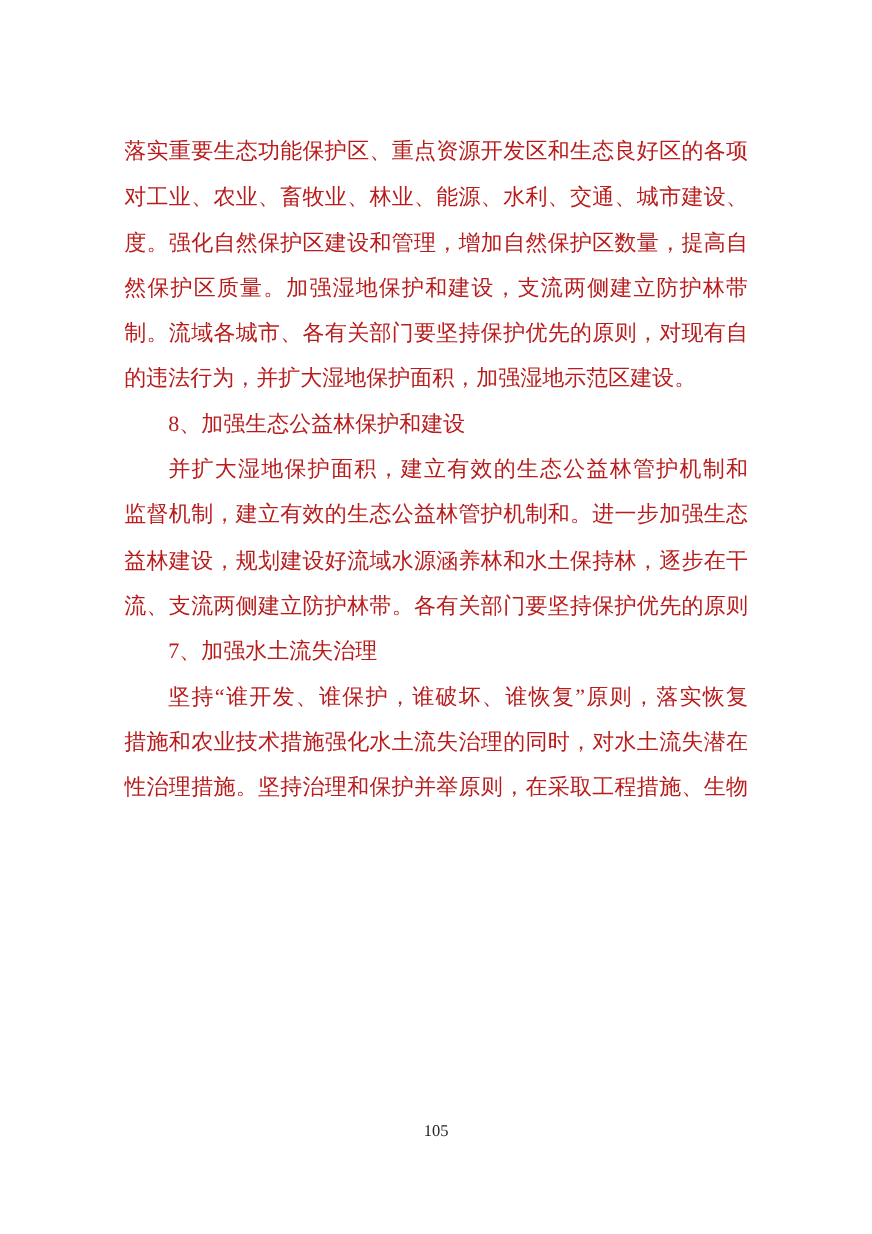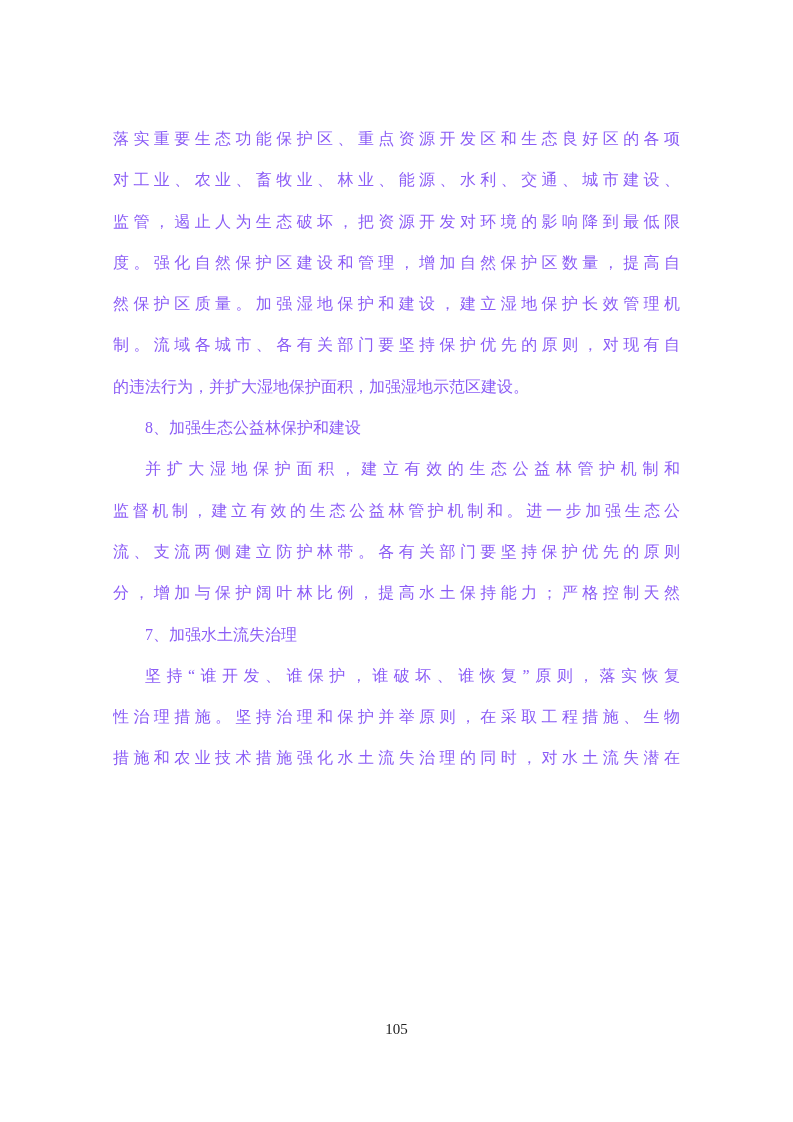--- a/index.html
+++ b/index.html
@@ -13,23 +13,23 @@
     height: 1122px;
     background: #ffffff;
     overflow: hidden;
     font-family: "Liberation Serif", "DejaVu Serif", serif;
   }
   .body-text {
     position: absolute;
     left: 113px;
     top: 118px;
     width: 567px;
-    font-size: 16px;
+    font-size: 20px;
     line-height: 41.3px;
-    color: #8b5cf6;
+    color: #b91c1c;
     font-weight: 400;
   }
   .paragraph {
     margin: 0;
     padding: 0;
   }
   .line {
     height: 41.3px;
     overflow: hidden;
     text-align: justify;
@@ -55,40 +55,39 @@
   }
 </style>
 </head>
 <body>
 
 <div class="page">
   <div class="body-text">
       <div class="paragraph">
         <div class="line">落实重要生态功能保护区、重点资源开发区和生态良好区的各项</div>
         <div class="line">对工业、农业、畜牧业、林业、能源、水利、交通、城市建设、</div>
-        <div class="line">监管，遏止人为生态破坏，把资源开发对环境的影响降到最低限</div>
         <div class="line">度。强化自然保护区建设和管理，增加自然保护区数量，提高自</div>
-        <div class="line">然保护区质量。加强湿地保护和建设，建立湿地保护长效管理机</div>
+        <div class="line">然保护区质量。加强湿地保护和建设，支流两侧建立防护林带</div>
         <div class="line">制。流域各城市、各有关部门要坚持保护优先的原则，对现有自</div>
         <div class="line no-justify">的违法行为，并扩大湿地保护面积，加强湿地示范区建设。</div>
       </div>
       <div class="paragraph heading">
         <div class="line indent no-justify">8、加强生态公益林保护和建设</div>
       </div>
       <div class="paragraph">
         <div class="line indent">并扩大湿地保护面积，建立有效的生态公益林管护机制和</div>
         <div class="line">监督机制，建立有效的生态公益林管护机制和。进一步加强生态公</div>
+        <div class="line">益林建设，规划建设好流域水源涵养林和水土保持林，逐步在干</div>
         <div class="line">流、支流两侧建立防护林带。各有关部门要坚持保护优先的原则</div>
-        <div class="line">分，增加与保护阔叶林比例，提高水土保持能力；严格控制天然</div>
       </div>
       <div class="paragraph heading">
         <div class="line indent no-justify">7、加强水土流失治理</div>
       </div>
       <div class="paragraph">
         <div class="line indent">坚持“谁开发、谁保护，谁破坏、谁恢复”原则，落实恢复</div>
+        <div class="line">措施和农业技术措施强化水土流失治理的同时，对水土流失潜在</div>
         <div class="line">性治理措施。坚持治理和保护并举原则，在采取工程措施、生物</div>
-        <div class="line">措施和农业技术措施强化水土流失治理的同时，对水土流失潜在</div>
       </div>
     </div>
   <div class="footer">
     <span>105</span>
   </div>
 </div>
 
 </body></html>

